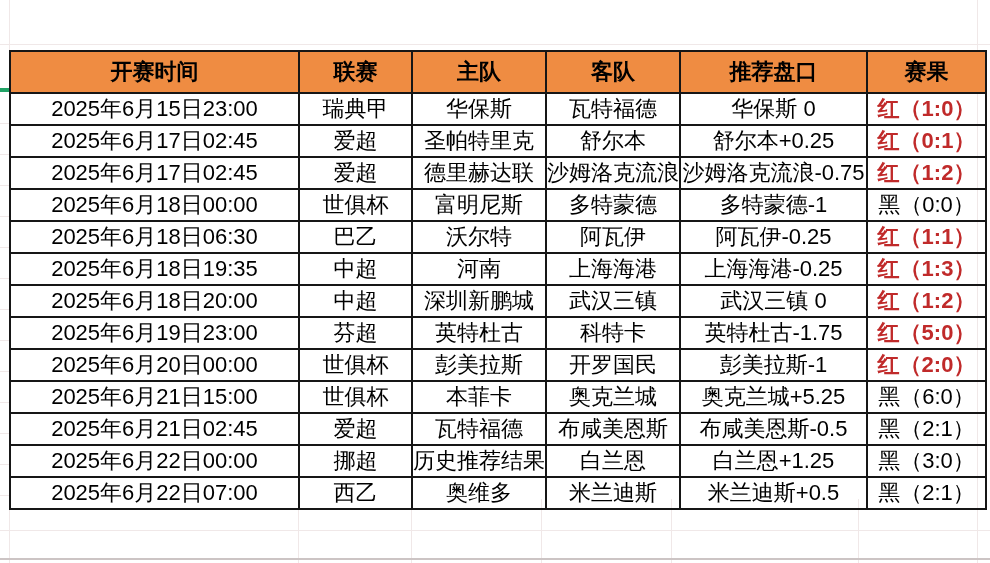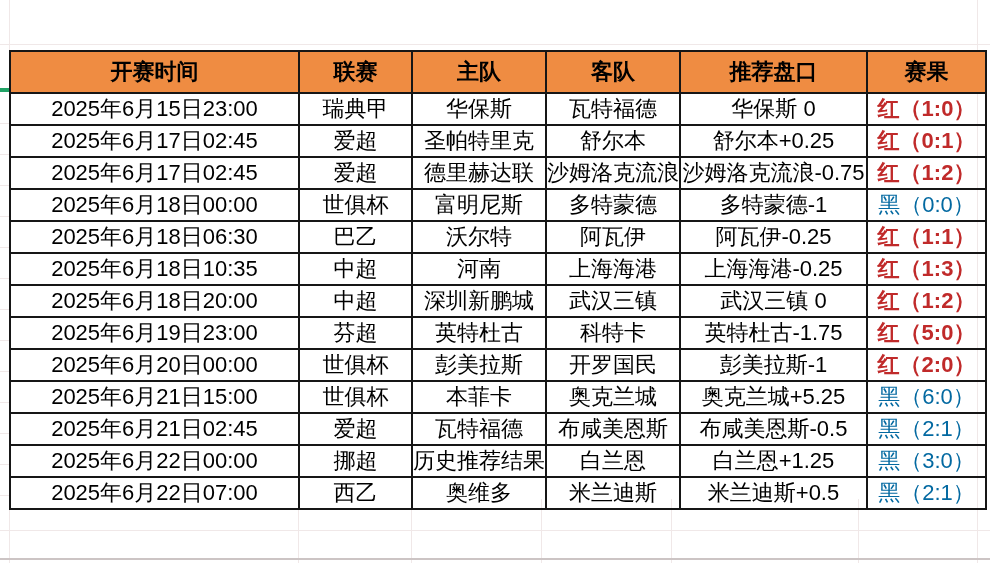--- a/index.html
+++ b/index.html
@@ -26,21 +26,21 @@
   }
   .grid th,.grid td{border:2px solid #161616;padding:0;color:#000;}
   .grid th{
     height:40px;background:var(--header_bg,#EF8C42);
     font-size:22px;font-weight:700;text-align:center;
   }
   .grid td{height:29px;font-size:22px;font-weight:400;}
   .cw{display:flex;justify-content:center;align-items:center;height:100%;overflow:hidden;white-space:nowrap;}
   .cw span{flex:none;}
   .res-red{color:var(--red,#C02A2A);font-weight:bold;}
-  .res-black{color:#0369a1;}
+  .res-black{color:#000000;}
 </style>
 </head>
 <body>
 
 <div class="canvas">
 
   <div class="gl-v" style="left:9px"></div>
   <div class="gl-v" style="left:977px"></div>
   <div class="gl-v below" style="left:298px"></div>
   <div class="gl-v below" style="left:411px"></div>
@@ -254,21 +254,21 @@
           </td>
       <td>
             <div class="cw">
               <span class="res-red">红（1:1）</span>
             </div>
           </td>
     </tr>
         <tr>
       <td>
             <div class="cw">
-              <span>2025年6月18日10:35</span>
+              <span>2025年6月18日19:35</span>
             </div>
           </td>
       <td>
             <div class="cw">
               <span>中超</span>
             </div>
           </td>
       <td>
             <div class="cw">
               <span>河南</span>

